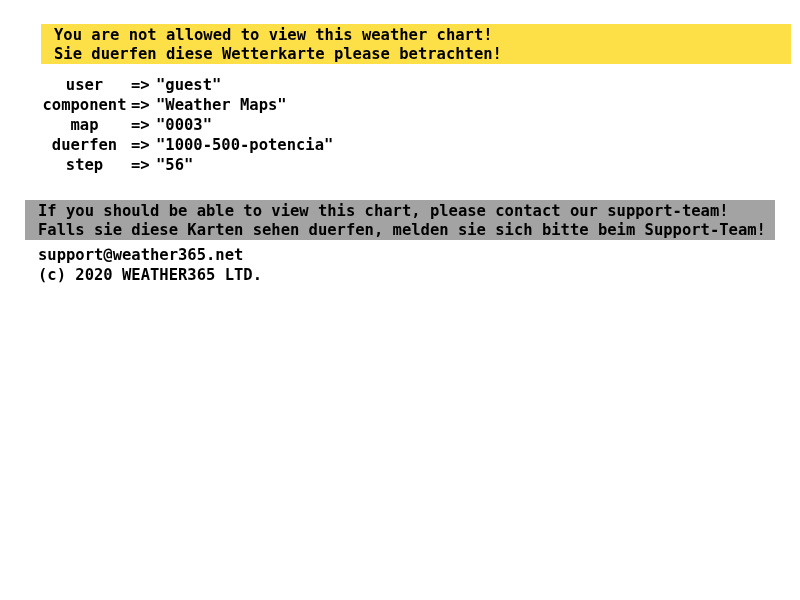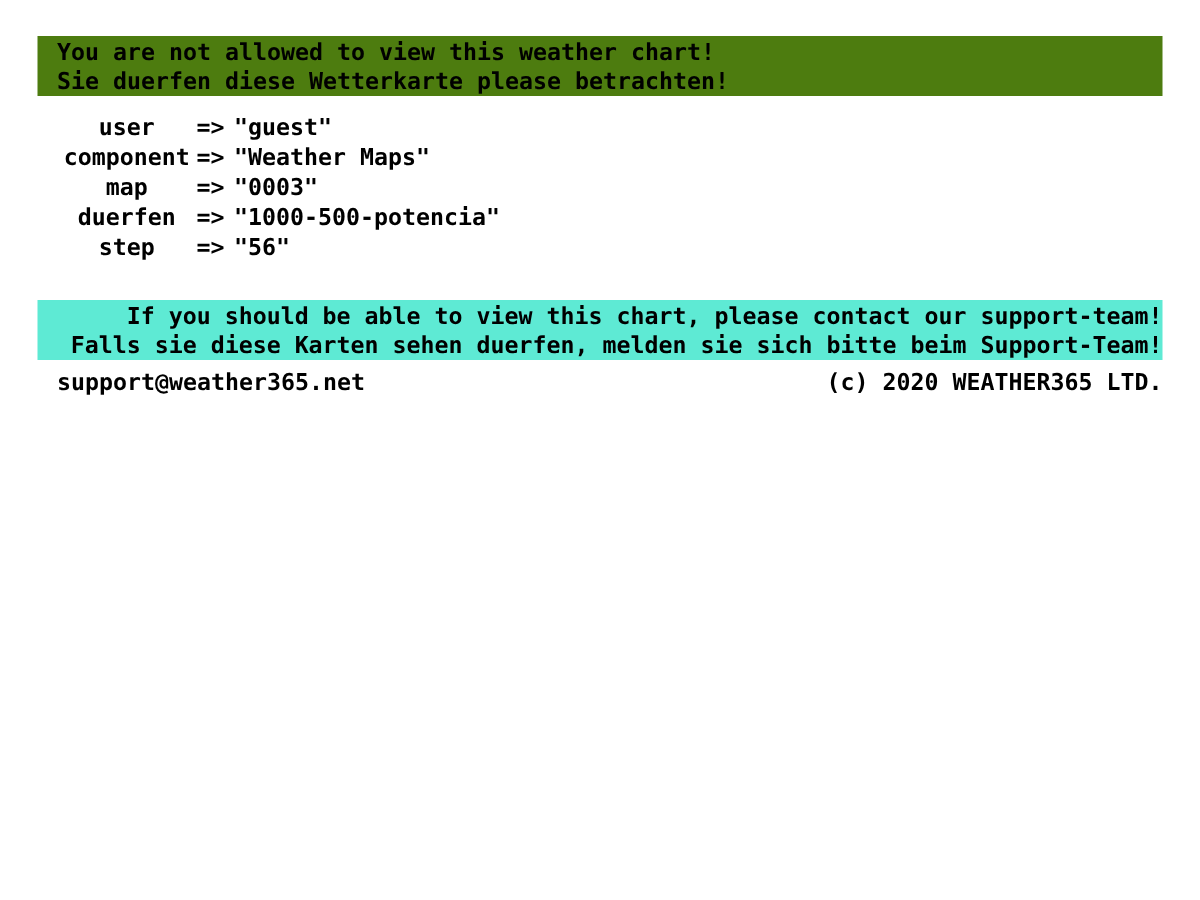--- a/index.html
+++ b/index.html
@@ -22,26 +22,26 @@
     left: 25px;
     width: 750px;
     height: 40px;
     box-sizing: border-box;
     padding: 2px 0 0 13px;
     line-height: 19px;
     white-space: nowrap;
   }
   .banner-error {
     top: 24px;
-    background: #4d7c0f;
+    background: #fde047;
+    margin-left: 16px;
   }
   .banner-info {
     top: 200px;
-    background: #5eead4;
-    text-align: right;
+    background: #a3a3a3;
   }
   .details {
     position: absolute;
     left: 38px;
     top: 75px;
     line-height: 20px;
   }
   .detail-row {
     display: flex;
     white-space: pre;
@@ -55,20 +55,21 @@
   }
   .footer {
     position: absolute;
     left: 38px;
     top: 245px;
     width: 737px;
     display: flex;
     justify-content: space-between;
     line-height: 20px;
     white-space: nowrap;
+    flex-direction: column;
   }
 </style>
 </head>
 <body>
 
 <div class="banner banner-error">
   <div>You are not allowed to view this weather chart!</div>
   <div>Sie duerfen diese Wetterkarte please betrachten!</div>
 </div>
 

